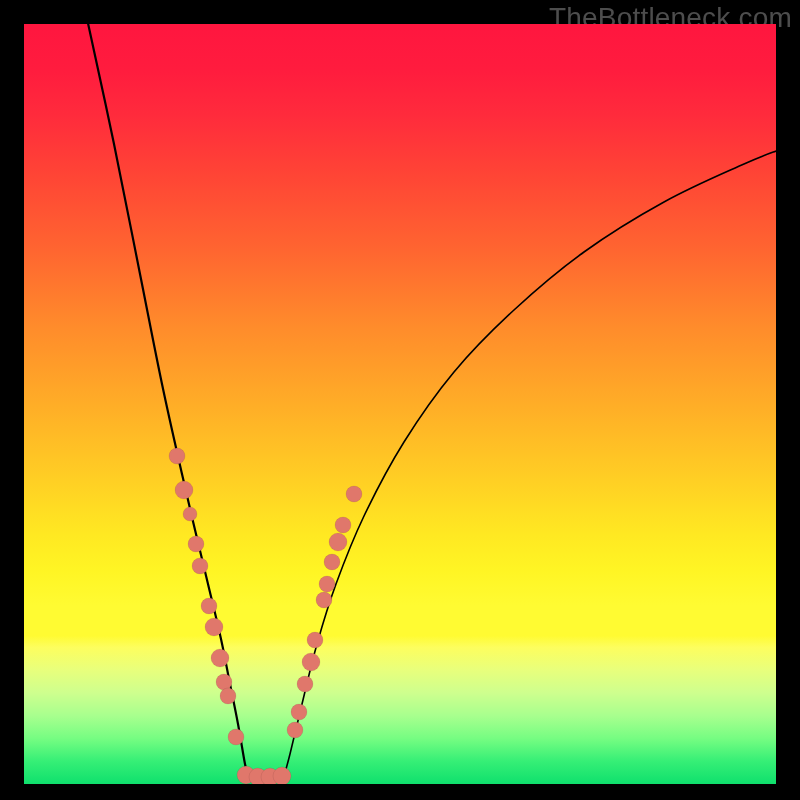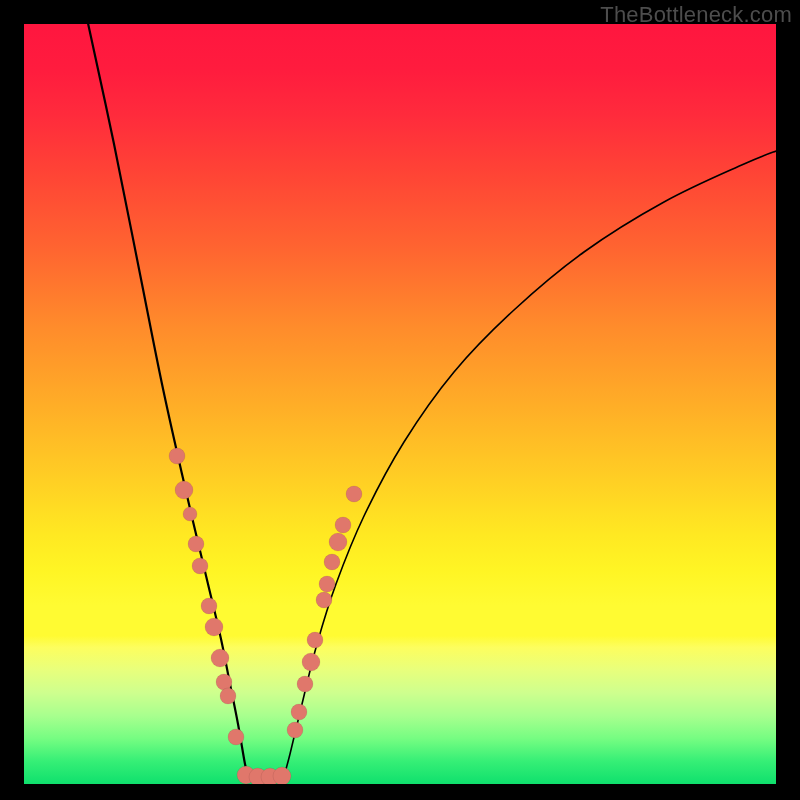--- a/index.html
+++ b/index.html
@@ -50,21 +50,21 @@
       #76fd82 94%,
       #36ef76 97%,
       #0fe06d 100%
     );
   }
   .watermark {
     position: absolute;
     top: 2px;
     right: 8px;
     color: #4d4d4d;
-    font-size: 22px;
+    font-size: 28px;
     letter-spacing: 0.2px;
     font-weight: 400;
     user-select: none;
   }
   svg { position: absolute; left:0; top:0; }
   .curve {
     fill: none;
     stroke: #000;
     stroke-width: 2.2;
     stroke-linecap: round;

